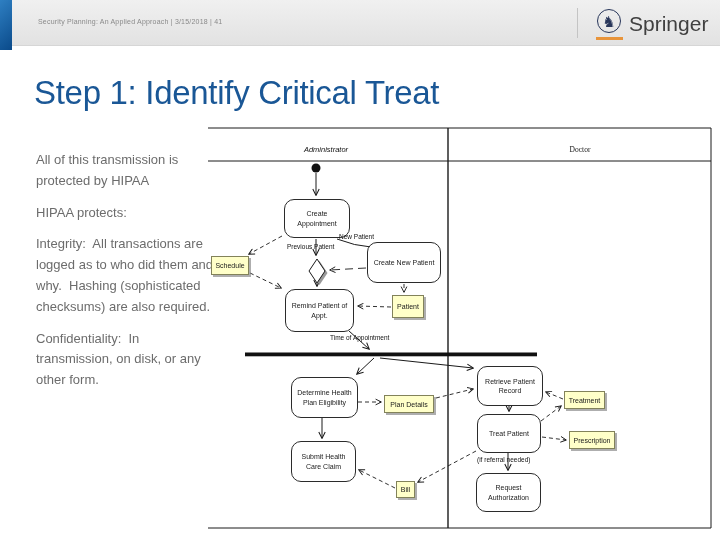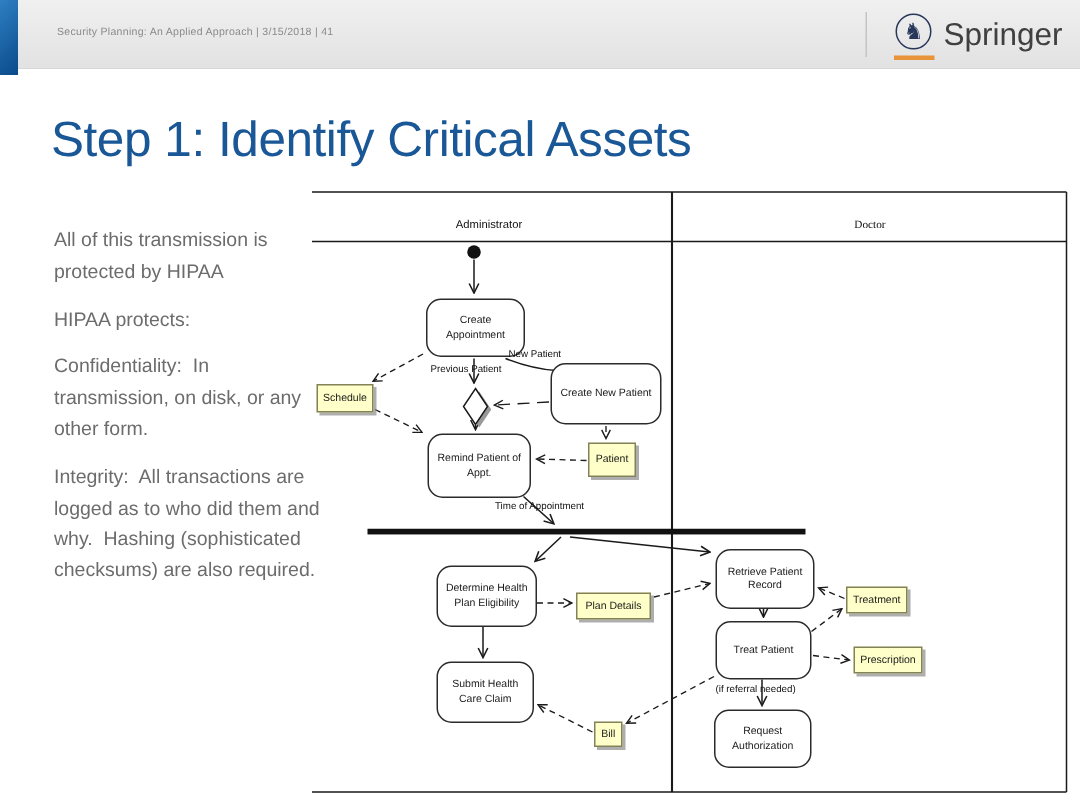--- a/index.html
+++ b/index.html
@@ -50,26 +50,26 @@
   <div class="crumb">Security Planning: An Applied Approach | 3/15/2018 | 41</div>
   <div class="logo-divider"></div>
   <div class="logo">
     <span class="emblem">
       <span class="emblem-circle">♞</span>
       <span class="emblem-underline"></span>
     </span>
     <span class="wordmark">Springer</span>
   </div>
 
-  <div class="slide-title">Step 1: Identify Critical Assets</div>
+  <div class="slide-title">Step 1: Identify Critical Treat</div>
   <div class="body-text">
     <p>All of this transmission is protected by HIPAA</p>
     <p>HIPAA protects:</p>
+    <p>Integrity:  All transactions are logged as to who did them and why.  Hashing (sophisticated checksums) are also required.</p>
     <p>Confidentiality:  In transmission, on disk, or any other form.</p>
-    <p>Integrity:  All transactions are logged as to who did them and why.  Hashing (sophisticated checksums) are also required.</p>
   </div>
 
   <svg class="diagram-svg" viewBox="0 0 720 540">
     <defs>
       <marker id="arr" viewBox="0 0 10 10" refX="8.5" refY="5" markerWidth="8" markerHeight="8" orient="auto">
         <path d="M1,1 L9,5 L1,9" fill="none" stroke="#1a1a1a" stroke-width="1.3"></path>
       </marker>
     </defs>
 
     <g stroke="#1a1a1a" stroke-width="1">
@@ -111,21 +111,21 @@
     </g>
 
     <g>
       <path d="M319.5,261 L327.5,273 L319.5,285 L311.5,273 Z" fill="#999" stroke="none"></path>
       <path d="M317,259 L325,271 L317,283 L309,271 Z" fill="#fff" stroke="#1a1a1a" stroke-width="1"></path>
     </g>
 
     <rect x="245" y="352.5" width="292" height="3.8" fill="#111"></rect>
   </svg>
 
-  <div class="lane-label" style="left:284px;top:145px;width:84px;">Administrator</div>
+  <div class="lane-label" style="left:284px;top:145px;width:84px;font-style:italic;">Administrator</div>
   <div class="lane-label" style="left:548px;top:145px;width:64px;font-family:Liberation Serif, serif;">Doctor</div>
 
   <div class="activity" style="left:284px;top:199px;width:66px;height:39px;">Create Appointment</div>
   <div class="activity" style="left:367px;top:242px;width:74px;height:41px;">Create New Patient</div>
   <div class="activity" style="left:285px;top:289px;width:69px;height:43px;">Remind Patient of Appt.</div>
   <div class="activity" style="left:291px;top:377px;width:67px;height:41px;">Determine Health Plan Eligibility</div>
   <div class="activity" style="left:291px;top:441px;width:65px;height:41px;">Submit Health Care Claim</div>
   <div class="activity" style="left:477px;top:366px;width:66px;height:40px;">Retrieve Patient Record</div>
   <div class="activity" style="left:477px;top:414px;width:64px;height:39px;">Treat Patient</div>
   <div class="activity" style="left:476px;top:473px;width:65px;height:39px;">Request Authorization</div>

